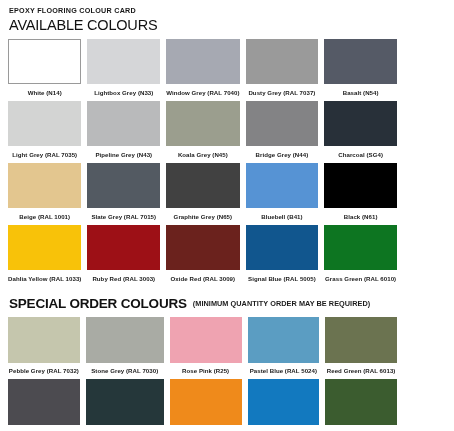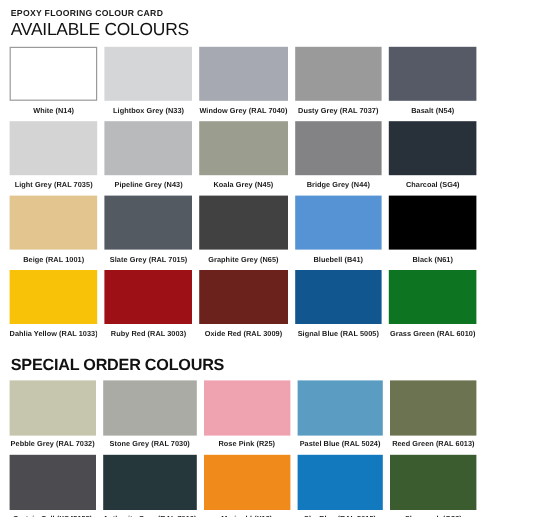--- a/index.html
+++ b/index.html
@@ -192,20 +192,21 @@
       <div class="cell">
         <div class="chip" style="background: rgb(13, 117, 33);"></div>
         <div class="chip-label">Grass Green (RAL 6010)</div>
       </div>
     </div>
 
   <div class="spacer-md"></div>
 
   <div class="section-title-2">
     <span>SPECIAL ORDER COLOURS</span>
+    <span class="section-note">(MINIMUM QUANTITY ORDER MAY BE REQUIRED)</span>
   </div>
 
   <div class="grid special" id="special-grid">
       <div class="cell">
         <div class="chip" style="background: rgb(197, 198, 173);"></div>
         <div class="chip-label">Pebble Grey (RAL 7032)</div>
       </div>
       <div class="cell">
         <div class="chip" style="background: rgb(169, 171, 164);"></div>
         <div class="chip-label">Stone Grey (RAL 7030)</div>

